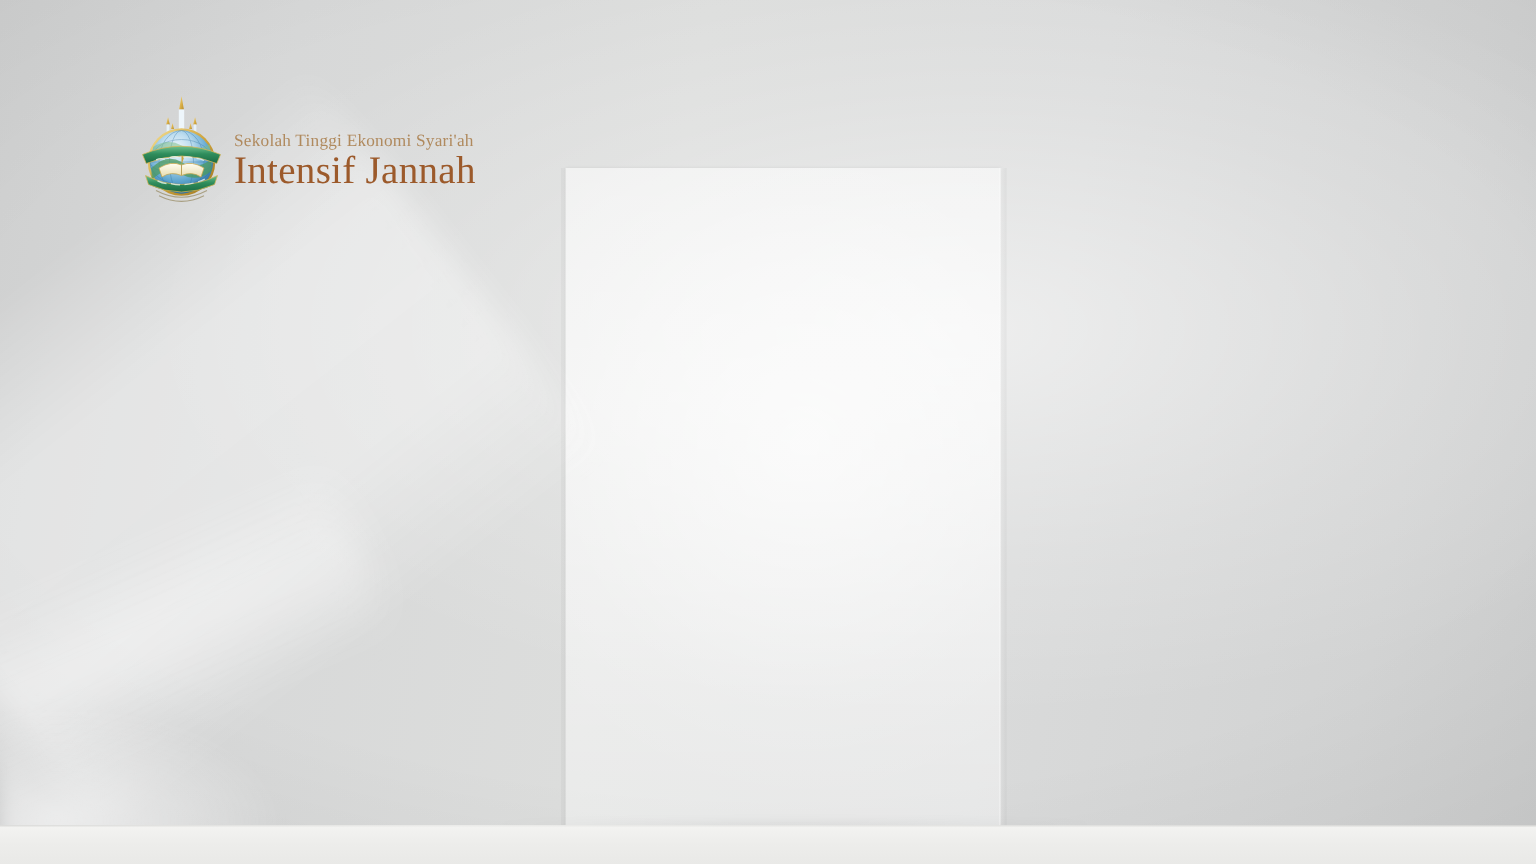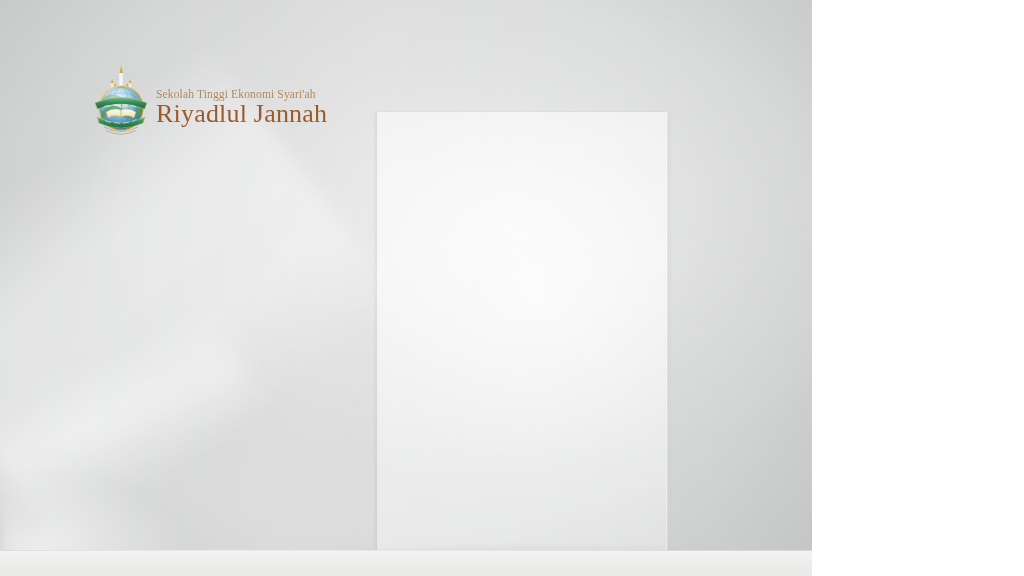--- a/index.html
+++ b/index.html
@@ -2,21 +2,21 @@
 <html><head>
 <meta charset="utf-8">
 <style>
   html, body {
     margin: 0;
     padding: 0;
     background: #ffffff;
   }
   #slide {
     position: relative;
-    width: 812px;
+    width: 1024px;
     height: 576px;
     overflow: hidden;
     font-family: "Liberation Serif", "DejaVu Serif", serif;
     background: #d8d9d9;
   }
 
   
   .wall {
     position: absolute;
     inset: 0;
@@ -274,18 +274,18 @@
 
         <g stroke="#8a7a4a" stroke-width="0.7" opacity="0.6" fill="none">
           <path d="M12 65 q17 9 34 0"></path>
           <path d="M14 68.5 q15 7.5 30 0"></path>
         </g>
       </svg>
     </span>
 
     <span class="logo-text">
       <span class="logo-line1">Sekolah Tinggi Ekonomi Syari'ah</span>
-      <span class="logo-line2">Riyadlul Jannah</span>
+      <span class="logo-line2">Intensif Jannah</span>
     </span>
   </div>
 
 
 </div>
 
 </body></html>

